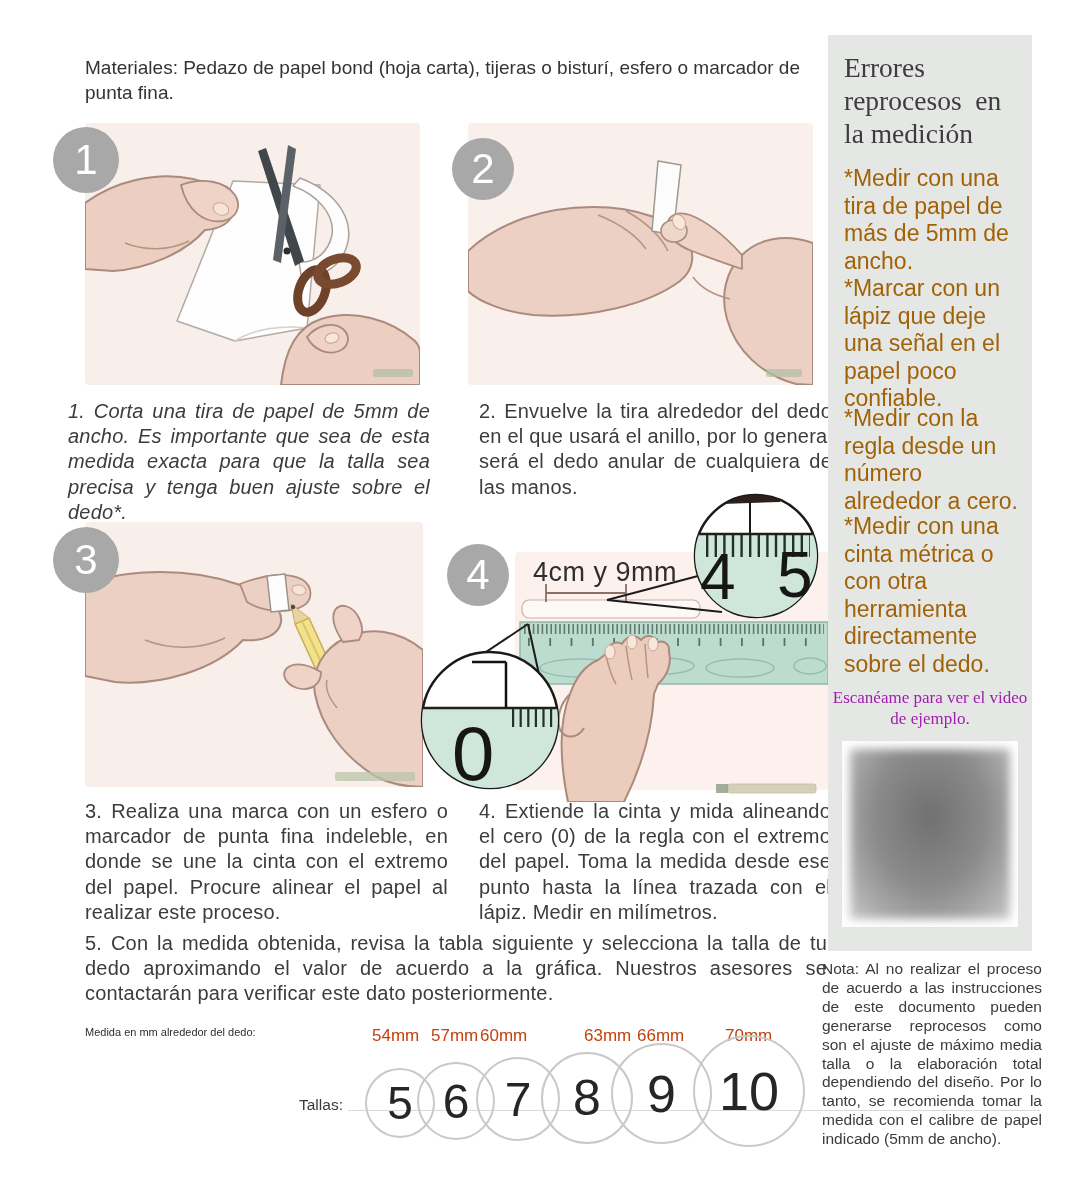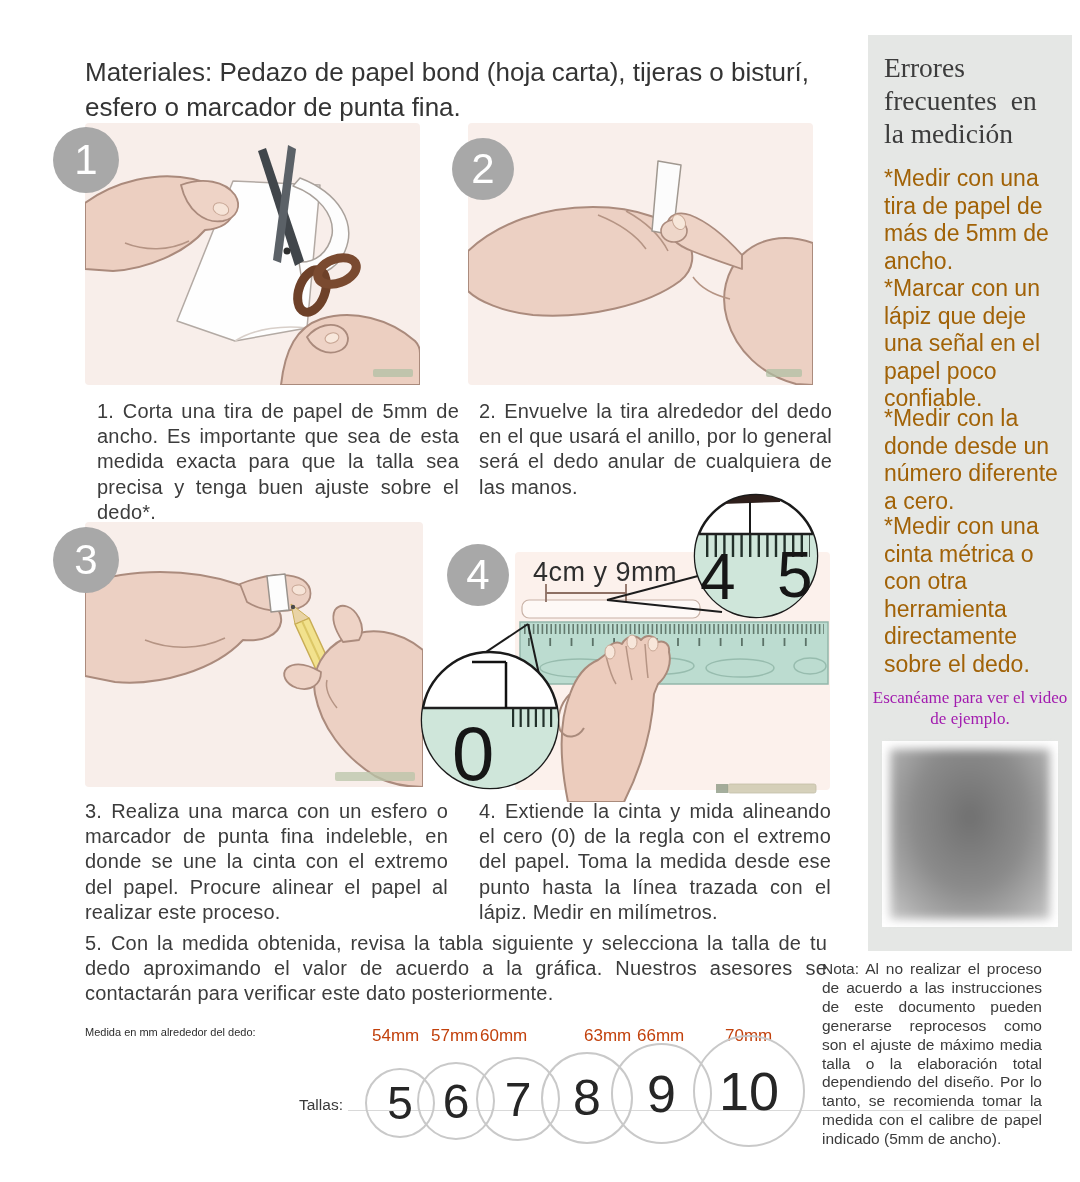--- a/index.html
+++ b/index.html
@@ -1,24 +1,24 @@
 <!DOCTYPE html>
 <html><head>
 <meta charset="utf-8">
 <style>
   html,body{margin:0;padding:0;background:#ffffff;}
   #page{position:relative;width:1080px;height:1182px;background:#ffffff;overflow:hidden;
         font-family:"Liberation Sans","DejaVu Sans",sans-serif;color:#3a3a3a;}
   .abs{position:absolute;}
   .steptext{font-size:20px;line-height:1.26;text-align:justify;color:#3c3c3c;letter-spacing:.2px;}
-  #materials{left:85px;top:55px;width:725px;font-size:26px;line-height:1.34;color:#343434;}
+  #materials{left:85px;top:55px;width:725px;font-size:19px;line-height:1.34;color:#343434;}
   .badge{position:absolute;border-radius:50%;background:#a8a8a8;color:#ffffff;
          display:flex;align-items:center;justify-content:center;font-size:42px;z-index:5;}
   
-  #sidebar{left:828px;top:35px;width:204px;height:916px;background:#e5e7e5;margin-left:40px;}
+  #sidebar{left:828px;top:35px;width:204px;height:916px;background:#e5e7e5;}
   .sb-title-line{position:relative;font-family:"Liberation Serif","DejaVu Serif",serif;
                  font-size:27.5px;line-height:1.2;color:#3c3c3c;white-space:pre-wrap;}
   .sb-bullet{position:absolute;left:16px;width:176px;font-size:23px;line-height:1.2;color:#a16207;}
   #scan-text{position:absolute;left:0;top:652px;width:100%;text-align:center;
              font-family:"Liberation Serif","DejaVu Serif",serif;font-size:17px;line-height:1.25;color:#a21caf;}
   #qr{position:absolute;left:14px;top:706px;width:176px;height:186px;background:#ffffff;}
   #qr-blur{position:absolute;left:8px;top:8px;right:8px;bottom:8px;
            background:radial-gradient(ellipse at 50% 40%, #707070 0%, #8b8b8b 50%, #ababab 78%, #c9c9c9 100%);
            filter:blur(5px);}
   #note{left:822px;top:960px;width:220px;font-size:15.5px;line-height:1.22;text-align:justify;color:#3b3b3b;}
@@ -184,35 +184,35 @@
     </g>
     <rect x="318" y="312" width="88" height="9" rx="2" fill="#cfcab0" stroke="#b9b49a" stroke-width="0.8" opacity="0.85"></rect>
     <rect x="306" y="312" width="12" height="9" fill="#8d9a84" opacity="0.8"></rect>
   </svg>
 
   <div id="fig4-label" class="abs">4cm y 9mm</div>
   <div class="maglabel abs" style="left:452px;top:710px;font-size:76px;">0</div>
   <div class="maglabel abs" style="left:700px;top:540px;font-size:64px;">4</div>
   <div class="maglabel abs" style="left:777px;top:538px;font-size:64px;">5</div>
 
-  <div class="abs steptext" style="left:97px;top:399px;width:362px;">1. Corta una tira de papel de 5mm de ancho. Es importante que sea de esta medida exacta para que la talla sea precisa y tenga buen ajuste sobre el dedo*.</div>
+  <div class="abs steptext" style="left:68px;top:399px;width:362px;font-style:italic;">1. Corta una tira de papel de 5mm de ancho. Es importante que sea de esta medida exacta para que la talla sea precisa y tenga buen ajuste sobre el dedo*.</div>
   <div class="abs steptext" style="left:479px;top:399px;width:353px;">2. Envuelve la tira alrededor del dedo en el que usará el anillo, por lo general será el dedo anular de cualquiera de las manos.</div>
   <div class="abs steptext" style="left:85px;top:799px;width:363px;">3. Realiza una marca con un esfero o marcador de punta fina indeleble, en donde se une la cinta con el extremo del papel. Procure alinear el papel al realizar este proceso.</div>
   <div class="abs steptext" style="left:479px;top:799px;width:352px;">4. Extiende la cinta y mida alineando el cero (0) de la regla con el extremo del papel. Toma la medida desde ese punto hasta la línea trazada con el lápiz. Medir en milímetros.</div>
   <div class="abs steptext" style="left:85px;top:931px;width:742px;">5. Con la medida obtenida, revisa la tabla siguiente y selecciona la talla de tu dedo aproximando el valor de acuerdo a la gráfica. Nuestros asesores se contactarán para verificar este dato posteriormente.</div>
 
   <div id="sidebar" class="abs">
     <div style="position:absolute;left:16px;top:16px;width:180px;">
       <div class="sb-title-line">Errores</div>
-      <div class="sb-title-line">frecuentes  en</div>
+      <div class="sb-title-line">reprocesos  en</div>
       <div class="sb-title-line">la medición</div>
     </div>
     <div class="sb-bullet" style="top:130px;">*Medir con una tira de papel de más de 5mm de ancho.</div>
     <div class="sb-bullet" style="top:240px;">*Marcar con un lápiz que deje una señal en el papel poco confiable.</div>
-    <div class="sb-bullet" style="top:370px;">*Medir con la donde desde un número diferente a cero.</div>
+    <div class="sb-bullet" style="top:370px;">*Medir con la regla desde un número alrededor a cero.</div>
     <div class="sb-bullet" style="top:478px;">*Medir con una cinta métrica o con otra herramienta directamente sobre el dedo.</div>
     <div id="scan-text">Escanéame para ver el video de ejemplo.</div>
     <div id="qr">
       <div id="qr-blur"></div>
     </div>
   </div>
 
   <div id="note" class="abs">Nota: Al no realizar el proceso de acuerdo a las instrucciones de este documento pueden generarse reprocesos como son el ajuste de máximo media talla o la elaboración total dependiendo del diseño. Por lo tanto, se recomienda tomar la medida con el calibre de papel indicado (5mm de ancho).</div>
 
   <div class="abs" style="left:85px;top:1026px;font-size:11px;color:#2d2d2d;">Medida en mm alrededor del dedo:</div>

